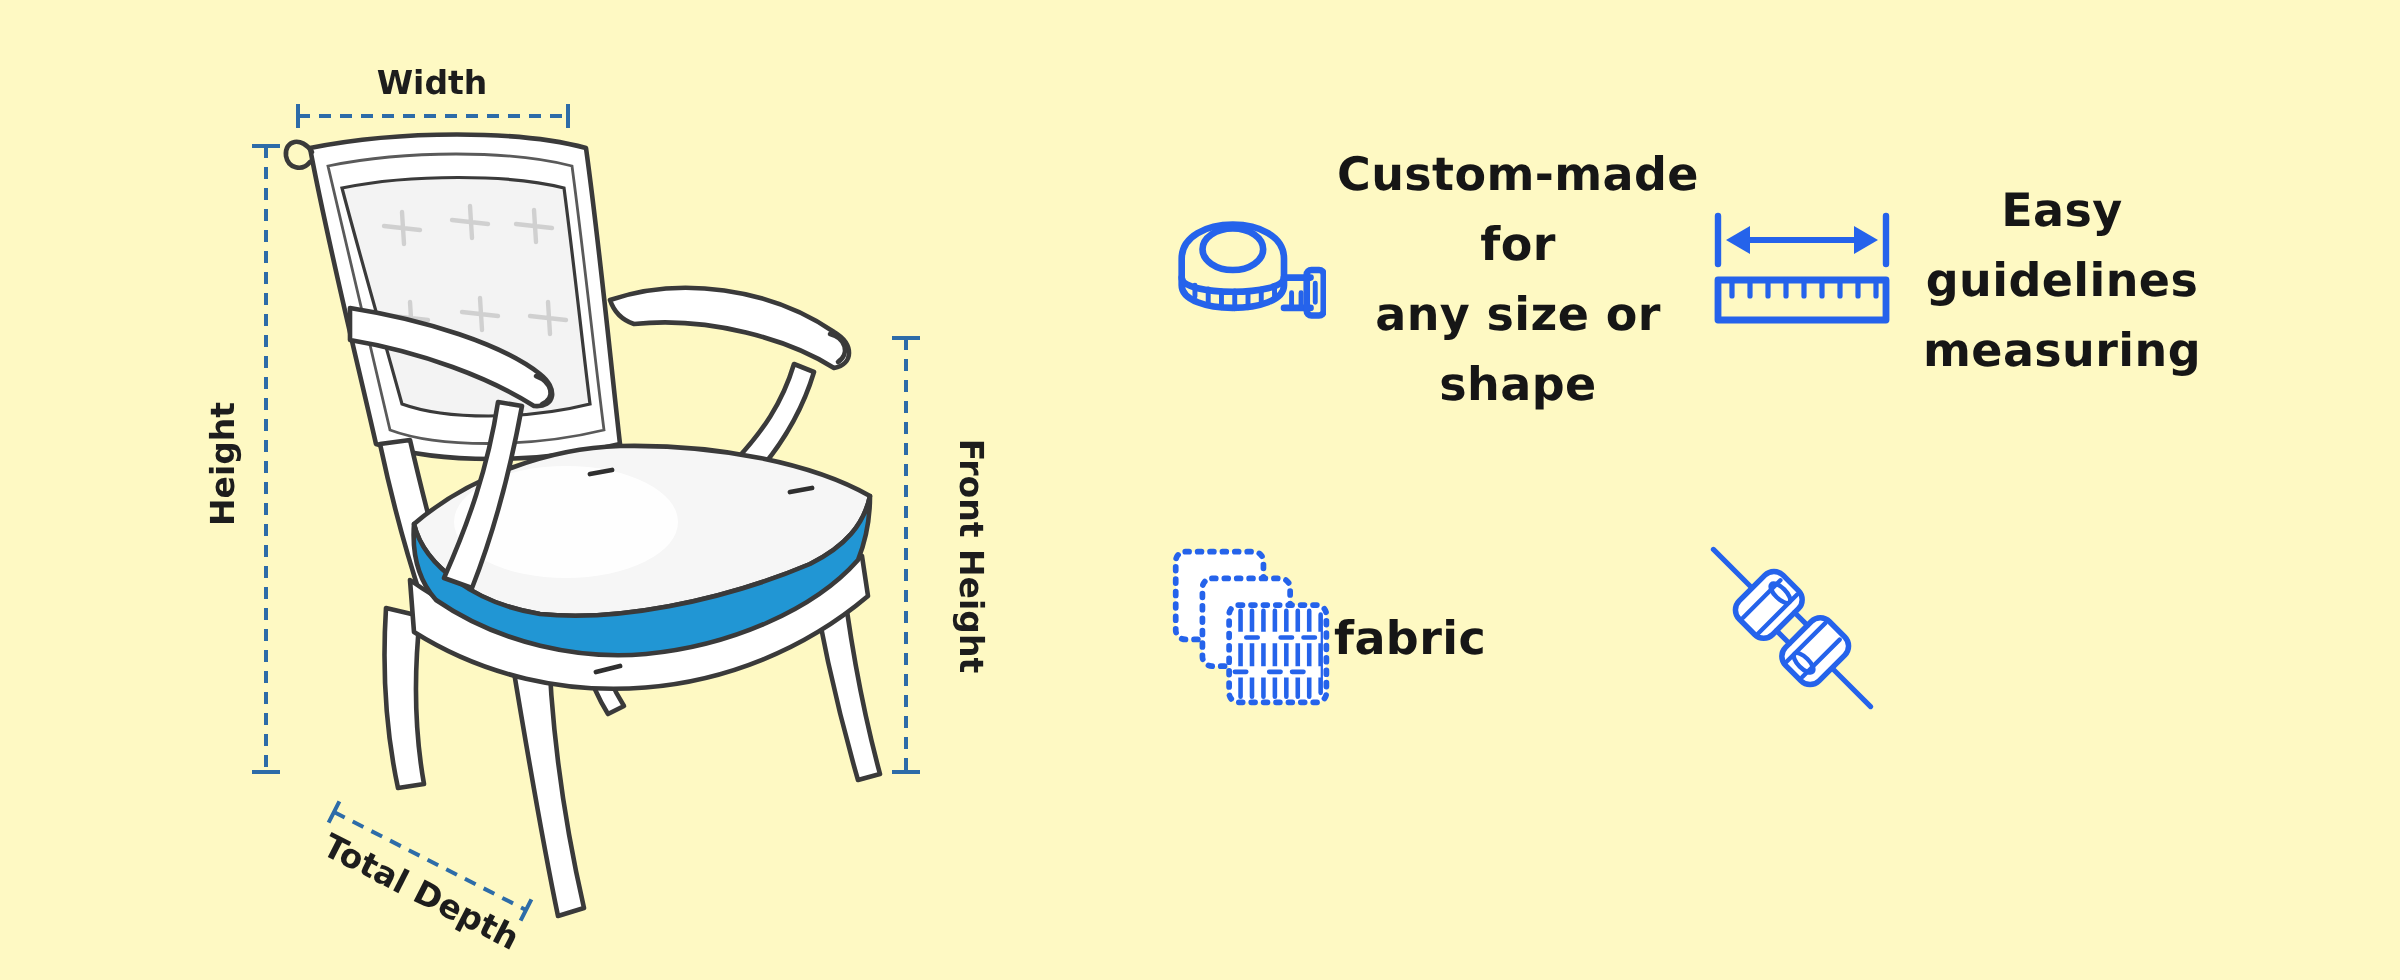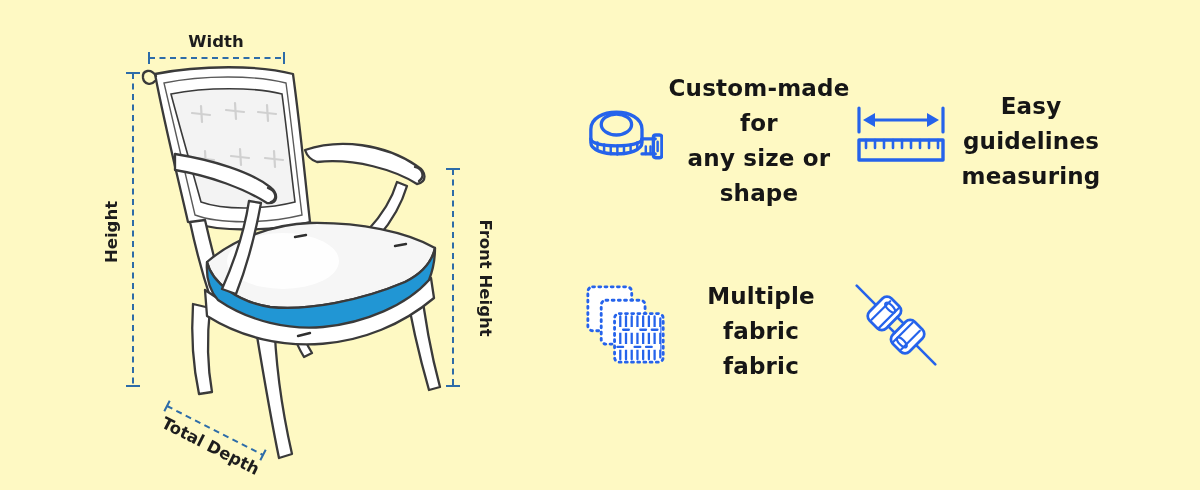--- a/index.html
+++ b/index.html
@@ -162,21 +162,20 @@
         <svg width="82" height="82" viewBox="0 0 86 86">
           <rect class="ic ic-white" stroke-width="3" stroke-dasharray="2 4.5" x="3" y="3" width="46" height="46" rx="5"></rect>
           <rect class="ic ic-white" stroke-width="3" stroke-dasharray="2 4.5" x="17" y="17" width="46" height="46" rx="5"></rect>
           <rect class="ic ic-white" stroke-width="3" stroke-dasharray="2 4.5" x="31" y="31" width="51" height="51" rx="5"></rect>
           <path class="ic" stroke-width="2.4" d="M37,34 V79 M43,34 V79 M49,34 V79 M55,34 V79 M61,34 V79 M67,34 V79 M73,34 V79 M79,36 V77"></path>
           <path stroke="#ffffff" stroke-width="6" fill="none" d="M34,48 H79 M34,66 H79"></path>
           <path class="ic" stroke-width="2.4" d="M40,48 H46 M58,48 H64 M70,48 H76 M34,66 H40 M52,66 H58 M64,66 H70"></path>
         </svg>
       </div>
       <div class="feature-title">
-        <div>Multiple fabric</div>
         <div>fabric</div>
       </div>
     </div>
 
     <div class="feature">
       <div class="icon-wrap">
         <svg width="82" height="82" viewBox="0 0 90 90">
           <g transform="rotate(45 45 45)">
             <path class="ic" stroke-width="2.8" d="M-16,45 H14 M76,45 H106"></path>
             <rect class="ic ic-white" stroke-width="3" x="14" y="28" width="26" height="34" rx="7"></rect>

